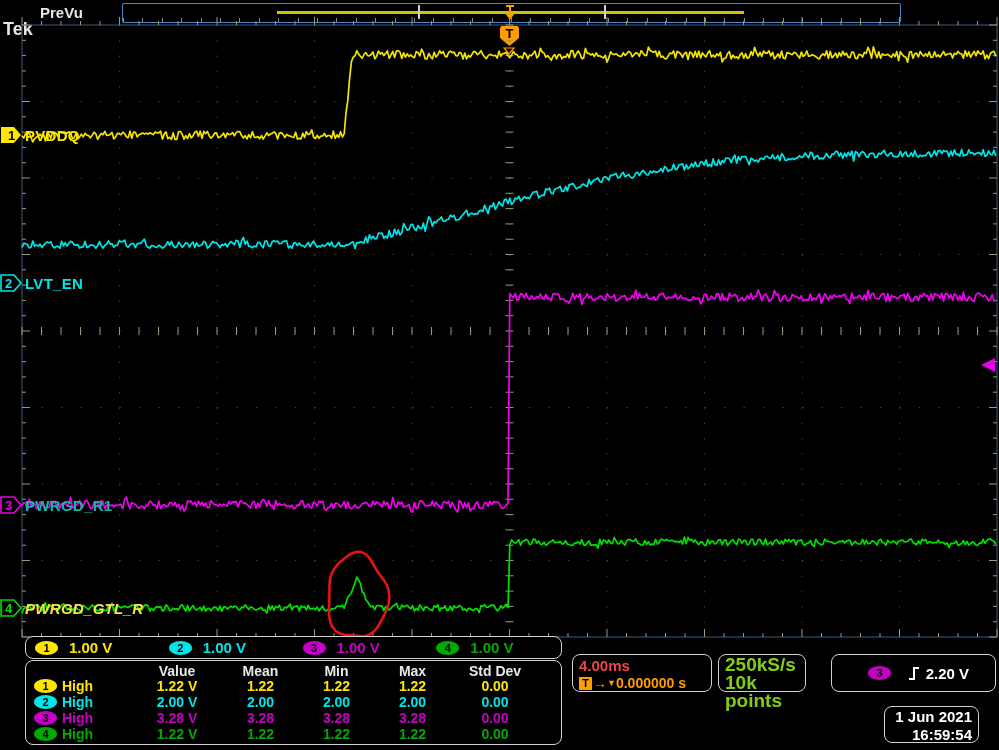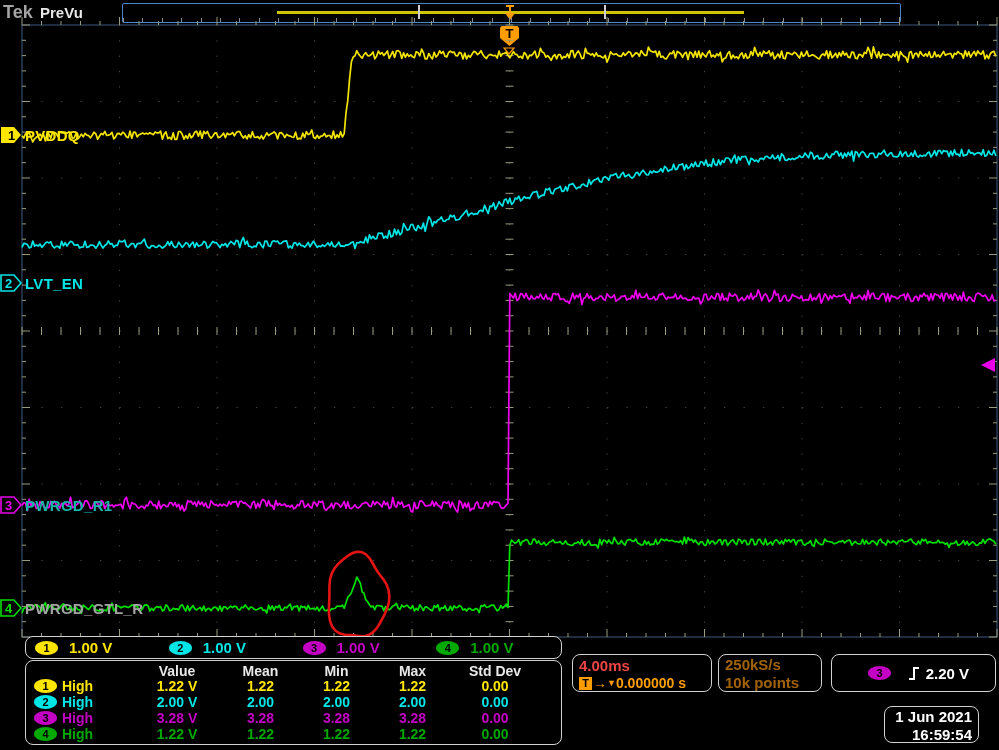--- a/index.html
+++ b/index.html
@@ -1,20 +1,20 @@
 <!DOCTYPE html>
 <html><head>
 <meta charset="utf-8">
 <style>
   html,body{margin:0;padding:0;background:#000;}
   #screen{position:relative;width:999px;height:750px;background:#000;overflow:hidden;
           font-family:"Liberation Sans",sans-serif;font-weight:bold;}
   .abs{position:absolute;}
   
-  .tek{left:3px;top:2px;font-size:18px;color:#a3a3a3;letter-spacing:0px;}
+  .tek{left:3px;top:19px;font-size:18px;color:#e5e5e5;letter-spacing:0px;}
   .prevu{left:40px;top:4px;font-size:15px;color:#e8e8e8;}
   
   .recbar{left:122px;top:3px;width:777px;height:18px;border:1px solid #4c86c4;border-radius:2px;background:#000;}
   .recline{left:154px;top:7px;width:467px;height:3px;background:#cfc400;}
   .bracket{top:1px;width:2px;height:14px;background:#cfcfcf;}
   .recticks{left:0;bottom:0;width:100%;height:4px;
     background-image:repeating-linear-gradient(to right,rgba(200,215,230,.65) 0 1px,transparent 1px 19.4px);}
   
   .trig-flag{left:500px;top:26px;width:19px;height:20px;background:#ff9d00;color:#000;
      clip-path:polygon(8% 0,92% 0,100% 10%,100% 60%,50% 100%,0 60%,0 10%);
@@ -35,21 +35,21 @@
         align-items:center;font-size:14px;}
   .mrow.hdr{color:#e8e8e8;height:15px;}
   .mcell{text-align:center;}
   .mlabel{display:flex;align-items:center;gap:5px;padding-left:2px;}
   
   .tbbox{left:572px;top:654px;width:140px;height:38px;padding:2px 0 0 6px;}
   .tbline1{font-size:15px;color:#ef4444;}
   .tbline2{display:flex;align-items:center;color:#ff9d00;font-size:14px;margin-top:1px;}
   .tsq{display:inline-block;width:13px;height:13px;background:#ff9d00;color:#000;font-size:11px;
        line-height:13px;text-align:center;margin-right:1px;}
-  .srbox{left:718px;top:654px;width:104px;height:38px;padding:1px 0 0 6px;color:#a16207;font-size:15px;line-height:18px;}
+  .srbox{left:718px;top:654px;width:88px;height:38px;padding:1px 0 0 6px;color:#84cc16;font-size:19px;line-height:18px;}
   .trgbox{left:831px;top:654px;width:165px;height:38px;display:flex;align-items:center;color:#fff;}
   .dtbox{left:884px;top:706px;width:95px;height:37px;color:#fff;font-size:15px;
          text-align:right;padding:1px 6px 0 0;line-height:18px;}
   svg text{font-family:"Liberation Sans",sans-serif;font-weight:bold;}
 </style>
 </head>
 <body>
 
 <div id="screen">
 
@@ -387,21 +387,21 @@
     <text x="5" y="14" font-size="13" fill="#e800e8">3</text>
   </svg>
   <svg class="abs chmark" style="top:599px">
     <polygon points="1,1 14,1 21,9 14,17 1,17" fill="#000" stroke-width="1.6" stroke="#00dc00"></polygon>
     <text x="5" y="14" font-size="13" fill="#00dc00">4</text>
   </svg>
 
   <div class="abs chlabel" style="left: 25px; top: 127px; color: rgb(255, 230, 0);">PVDDQ</div>
   <div class="abs chlabel" style="left: 25px; top: 275px; color: rgb(0, 230, 230);">LVT_EN</div>
   <div class="abs chlabel" style="left: 25px; top: 497px; color: #14b8a6;">PWRGD_R1</div>
-  <div class="abs chlabel" style="left: 25px; top: 600px; color: #a3a3a3;">PWRGD_GTL_R</div>
+  <div class="abs chlabel" style="left: 25px; top: 600px; color: #fde047; font-style: italic;">PWRGD_GTL_R</div>
 
   <svg class="abs" style="left:976px;top:356px" width="21" height="18">
     <polygon points="19,2 5,9 19,16" fill="#e800e8"></polygon>
   </svg>
 
   <div class="abs box scalebar">
     <div class="scaleitem">
       <span class="badge" style="background: rgb(255, 230, 0);">1</span>
       <span class="scaleval" style="color: rgb(255, 230, 0);">1.00 V</span>
     </div>

